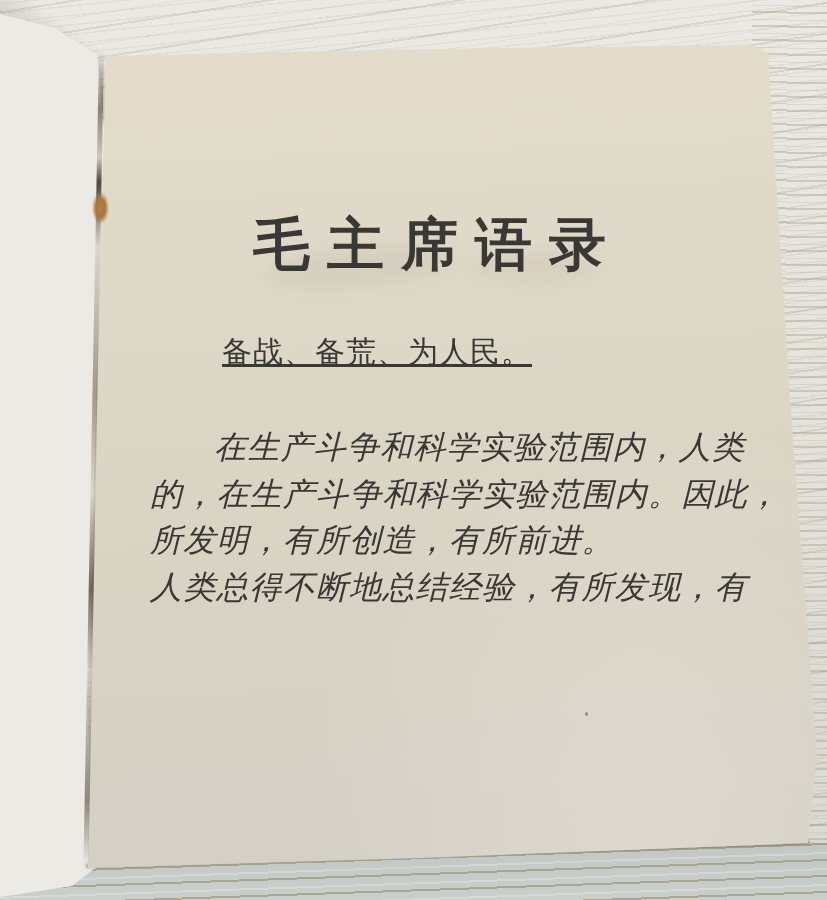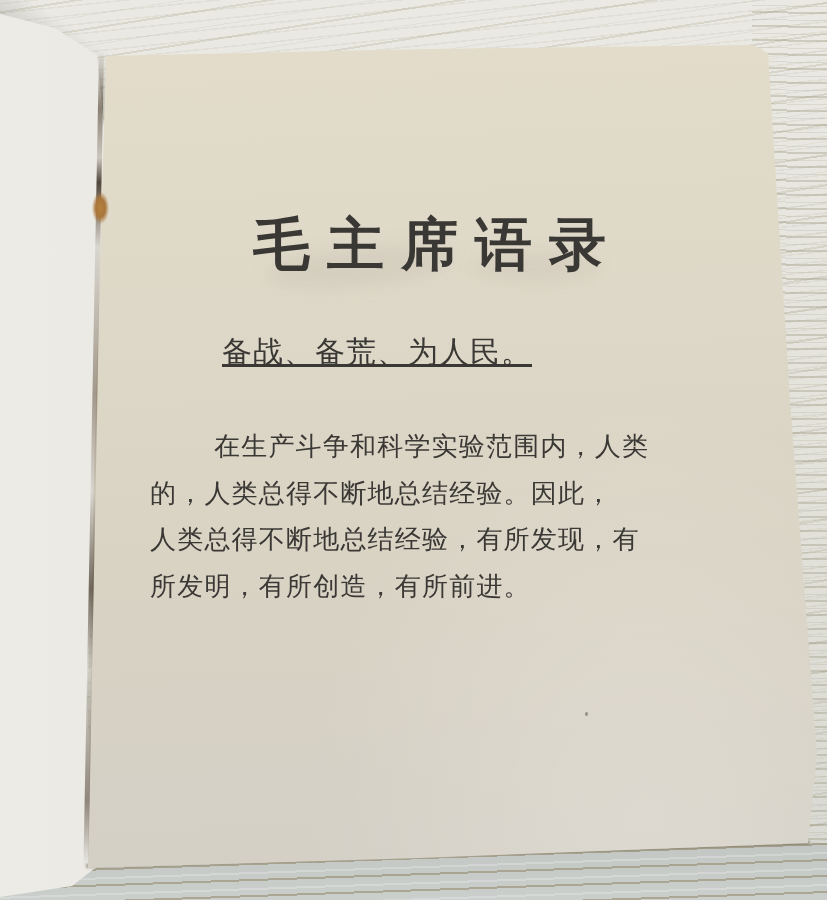--- a/index.html
+++ b/index.html
@@ -100,21 +100,21 @@
     left:108px;top:168px;width:660px;
     font-size:57px;font-weight:700;line-height:1.15;
     letter-spacing:17px;text-align:center;white-space:nowrap;
   }
   .quote{
     left:222px;top:290px;width:560px;
     font-size:30px;line-height:1.2;letter-spacing:1px;white-space:nowrap;text-decoration:underline;
   }
   .para{
     left:150px;top:380px;width:585px;
-    font-size:26px;line-height:46.5px;letter-spacing:1.2px;
+    font-size:32px;line-height:46.5px;letter-spacing:1.2px;font-style:italic;
   }
   .para .pline{position:static;white-space:nowrap;}
   .para .pline.indent{text-indent:64px;}
 </style>
 </head>
 <body>
 
 <div class="scene">
   <div class="table"></div>
   <div class="table-right"></div>
@@ -128,18 +128,18 @@
   <div class="stain"></div>
   <div class="smudge-a"></div>
   <div class="smudge-b"></div>
   <div class="speck"></div>
 
   <div class="text-layer">
     <div class="title">毛主席语录</div>
     <div class="quote">备战、备荒、为人民。</div>
     <div class="para">
       <div class="pline indent">在生产斗争和科学实验范围内，人类</div>
-      <div class="pline">的，人类总得不断地总结经验。因此，</div>
+      <div class="pline">的，在生产斗争和科学实验范围内。因此，</div>
+      <div class="pline">所发明，有所创造，有所前进。</div>
       <div class="pline">人类总得不断地总结经验，有所发现，有</div>
-      <div class="pline">所发明，有所创造，有所前进。</div>
     </div>
   </div>
 </div>
 
 </body></html>

